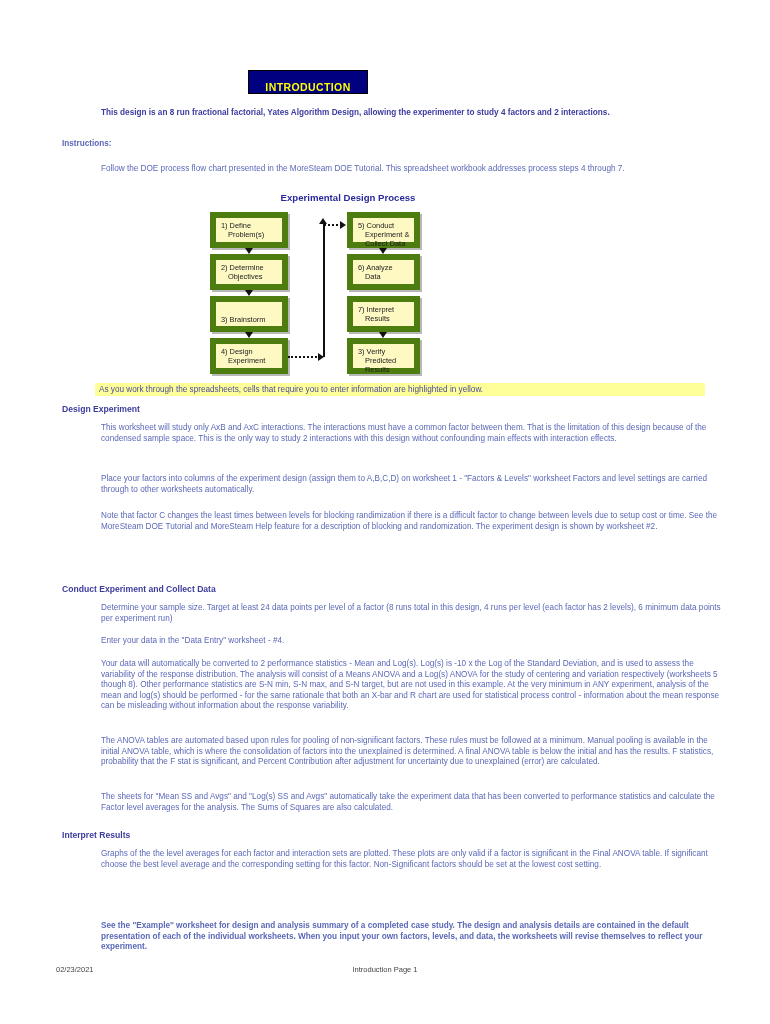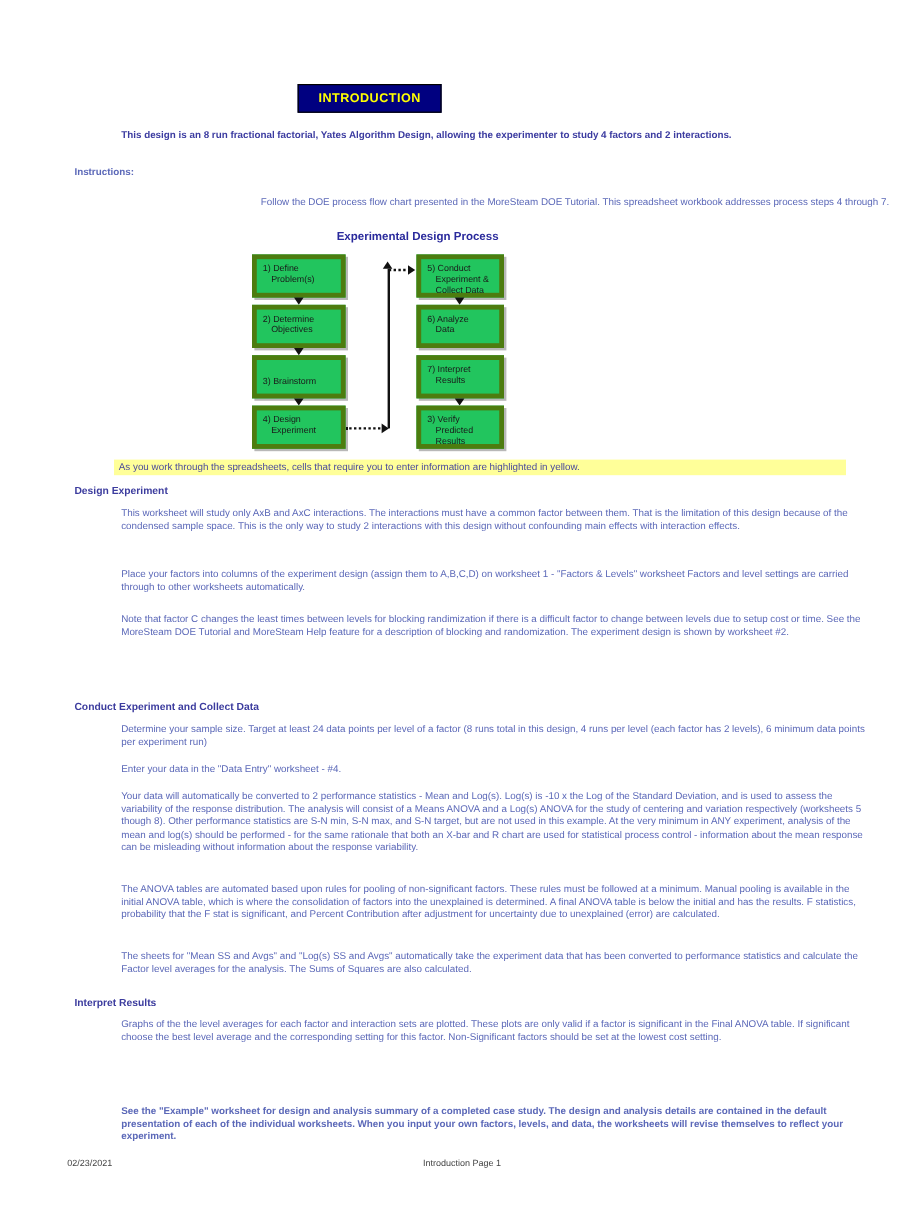--- a/index.html
+++ b/index.html
@@ -24,21 +24,21 @@
   
   #title-banner {
     position: absolute;
     left: 248px;
     top: 70px;
     width: 118px;
     height: 22px;
     background: #000080;
     border: 1px solid #000000;
     display: flex;
-    align-items: center;
+    align-items: flex-end;
     justify-content: center;
   }
   #title-banner .banner-text {
     color: #ffff00;
     font-size: 10.5px;
     font-weight: bold;
     letter-spacing: 0.4px;
   }
 
   
@@ -66,21 +66,20 @@
     color: #3b3ba0;
   }
   #instructions-label {
     left: 62px;
     top: 139px;
   }
   #instructions-body {
     left: 101px;
     top: 164px;
     width: 640px;
-    text-align: right;
   }
 
   
   #flow-title {
     position: absolute;
     left: 248px;
     top: 192px;
     width: 200px;
     text-align: center;
     color: #2a2a9c;
@@ -89,22 +88,22 @@
   }
   #flowchart {
     position: absolute;
     left: 200px;
     top: 210px;
     width: 240px;
     height: 170px;
   }
   .fc-box {
     position: absolute;
-    background: #22c55e;
-    border: 4px solid #4d7c0f;
+    background: #fef9c3;
+    border: 6px solid #4d7c0f;
     box-shadow: 2px 2px 0 0 #b8b8b8;
     box-sizing: border-box;
     font-size: 7.4px;
     color: #1a1a1a;
     padding: 3px 0 0 5px;
     line-height: 9px;
     font-family: "Liberation Sans", sans-serif;
   }
   .fc-box .ln2, .fc-box .ln3 { display:block; padding-left: 7px; }
   .fc-arrow-down {

